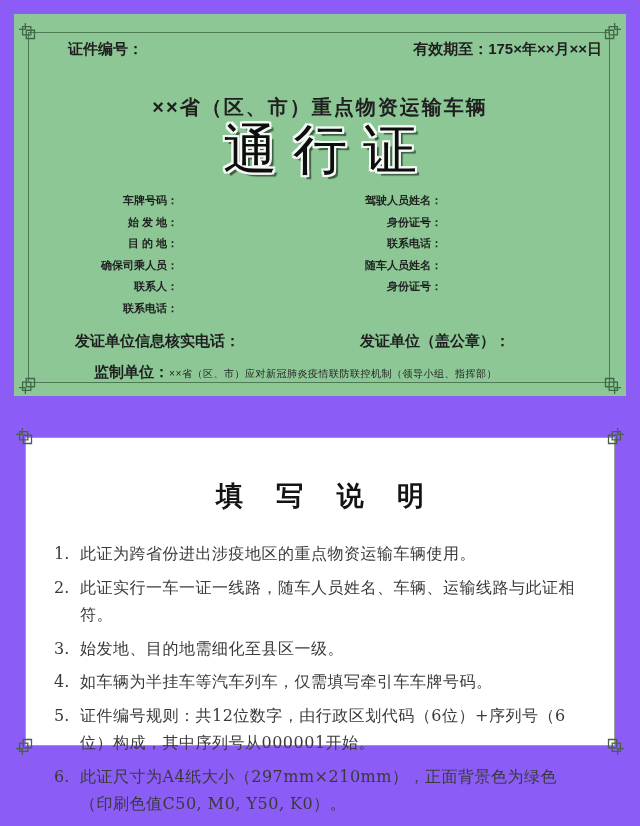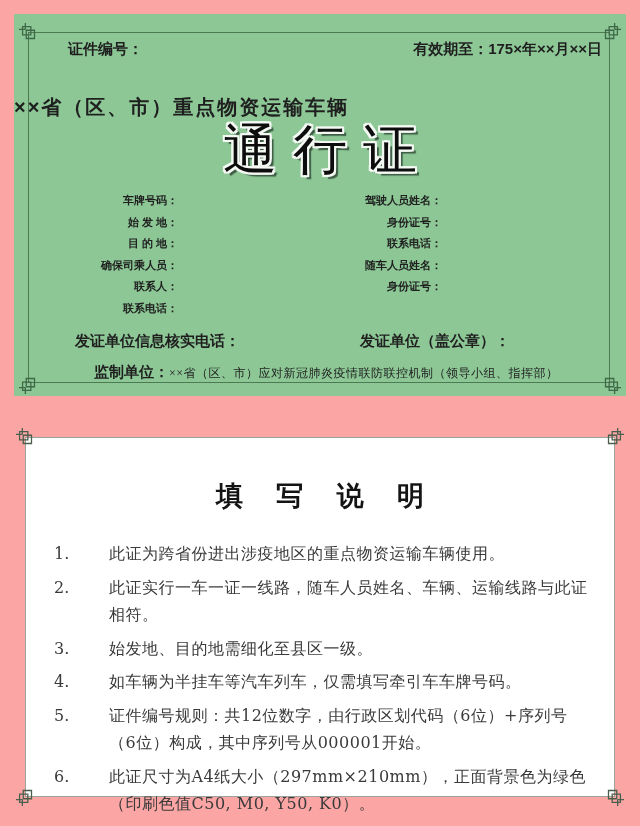--- a/index.html
+++ b/index.html
@@ -1,69 +1,69 @@
 <!DOCTYPE html>
 <html><head>
 <meta charset="utf-8">
 <style>
   * { margin:0; padding:0; box-sizing:border-box; }
   html,body { width:640px; background:#ffffff; font-family:"Liberation Sans", sans-serif; }
-  .page { position:relative; width:640px; height:826px; background:#fca5a5; overflow:hidden; }
+  .page { position:relative; width:640px; height:826px; background:#8b5cf6; overflow:hidden; }
 
   
   .green-card { position:absolute; left:14px; top:14px; width:612px; height:382px; background:#8cc795; }
   .g-border { position:absolute; left:14px; top:18px; width:582px; height:351px; border:1.5px solid #4c7a52; }
   .ornament { position:absolute; width:22px; height:22px; }
   .ornament svg { width:100%; height:100%; }
   .green-card .orn-tl { left:4px;  top:8px; }
   .green-card .orn-tr { left:586px; top:8px;  transform:rotate(90deg); }
   .green-card .orn-br { left:586px; top:359px; transform:rotate(180deg); }
   .green-card .orn-bl { left:4px;  top:359px; transform:rotate(270deg); }
 
   .g-header { position:absolute; left:54px; right:24px; top:26px; display:flex; justify-content:space-between;
               font-size:15px; font-weight:bold; color:#1f1f1f; }
-  .g-subtitle { position:absolute; left:0; right:0; top:80px; text-align:left;
+  .g-subtitle { position:absolute; left:0; right:0; top:80px; text-align:center;
                 font-size:20px; font-weight:bold; letter-spacing:2px; color:#1f1f1f; }
   .g-title { position:absolute; left:0; right:0; top:100px; text-align:center;
              font-size:54px; font-weight:normal; letter-spacing:16px; text-indent:16px; color:#0d0d0d;
              text-shadow:-2px -2px 0 #f4f9f4, 2px -2px 0 #f4f9f4, -2px 2px 0 #f4f9f4, 2px 2px 0 #f4f9f4,
                           0 -2px 0 #f4f9f4, 0 2px 0 #f4f9f4, -2px 0 0 #f4f9f4, 2px 0 0 #f4f9f4,
                           4px 4px 1px rgba(35,55,40,0.75); }
 
   .form-col { position:absolute; top:176px; }
   .form-col.left  { left:0;  width:164px; text-align:right; }
   .form-col.right { left:270px; width:158px; text-align:right; }
   .form-row { height:21.6px; line-height:21.6px; font-size:11px; font-weight:bold; color:#1f1f1f; white-space:nowrap; }
 
   .verify-row { position:absolute; top:318px; left:0; right:0; height:20px;
                 font-size:15px; font-weight:bold; color:#1f1f1f; }
   .verify-row .vp { position:absolute; left:61px; }
   .verify-row .iss { position:absolute; left:346px; }
 
   .supervisor-row { position:absolute; top:349px; left:80px; right:20px; white-space:nowrap; color:#1f1f1f; }
   .sup-label { font-size:15px; font-weight:bold; }
-  .sup-value { font-size:12px; font-family:Liberation Serif, serif; letter-spacing:0.5px; }
+  .sup-value { font-size:10px; font-family:Liberation Mono, monospace; letter-spacing:0.5px; }
 
   
-  .info-card { position:absolute; left:25px; top:437px; width:590px; height:360px;
+  .info-card { position:absolute; left:25px; top:437px; width:590px; height:309px;
                background:#ffffff; border:1.5px solid #9aa39b; }
   .info-card .orn-tl { left:-11px; top:-11px; }
   .info-card .orn-tr { right:-11px; top:-11px; transform:rotate(90deg); }
   .info-card .orn-br { right:-11px; bottom:-11px; transform:rotate(180deg); }
   .info-card .orn-bl { left:-11px; bottom:-11px; transform:rotate(270deg); }
 
   .i-title { position:absolute; top:40px; left:0; right:0; text-align:center;
              font-family:"DejaVu Serif","Liberation Serif",serif; font-weight:bold;
              font-size:27px; letter-spacing:12px; text-indent:12px; color:#141414; }
 
   .inst-list { position:absolute; top:102px; left:28px; right:26px; list-style:none; }
   .inst-item { display:flex; margin-bottom:6px; font-family:"DejaVu Serif","Liberation Serif",serif;
                font-size:16px; line-height:27.5px; color:#3a3a3a; }
   .inst-item .num { width:26px; flex-shrink:0; }
-  .inst-item .txt { flex:1; letter-spacing:0.5px;margin-left:29px; }
+  .inst-item .txt { flex:1; letter-spacing:0.5px; }
 </style>
 </head>
 <body>
 
 <div class="page">
 
   <section class="green-card">
     <div class="g-border"></div>
 
     <span class="ornament orn-tl">

